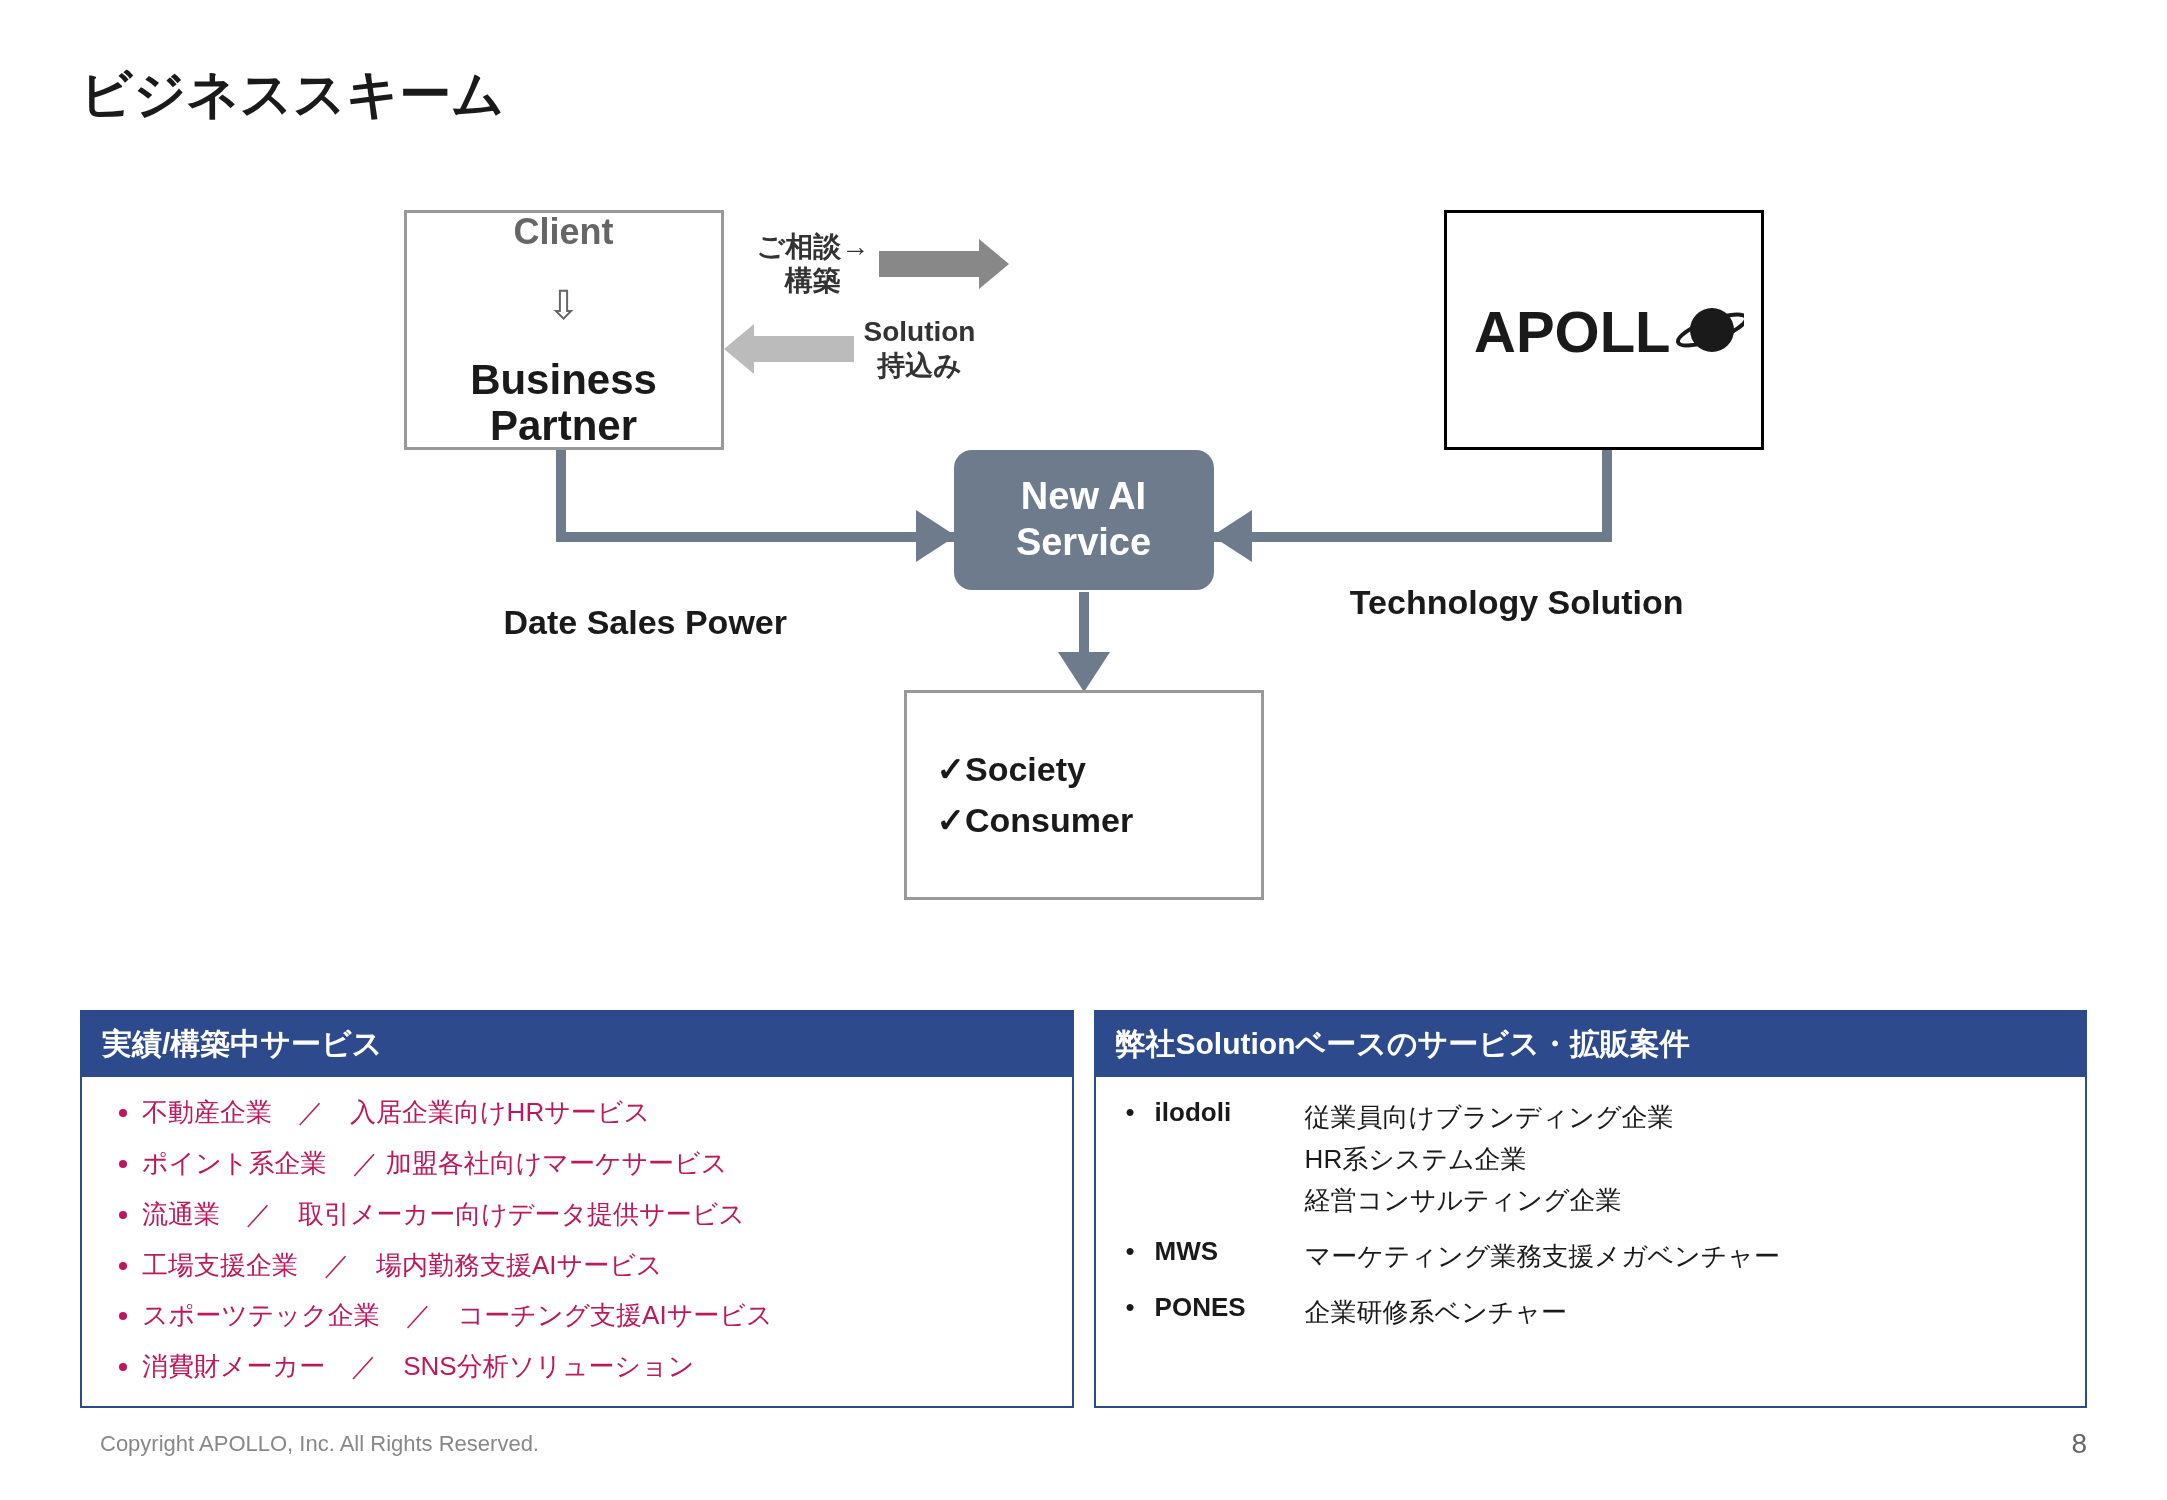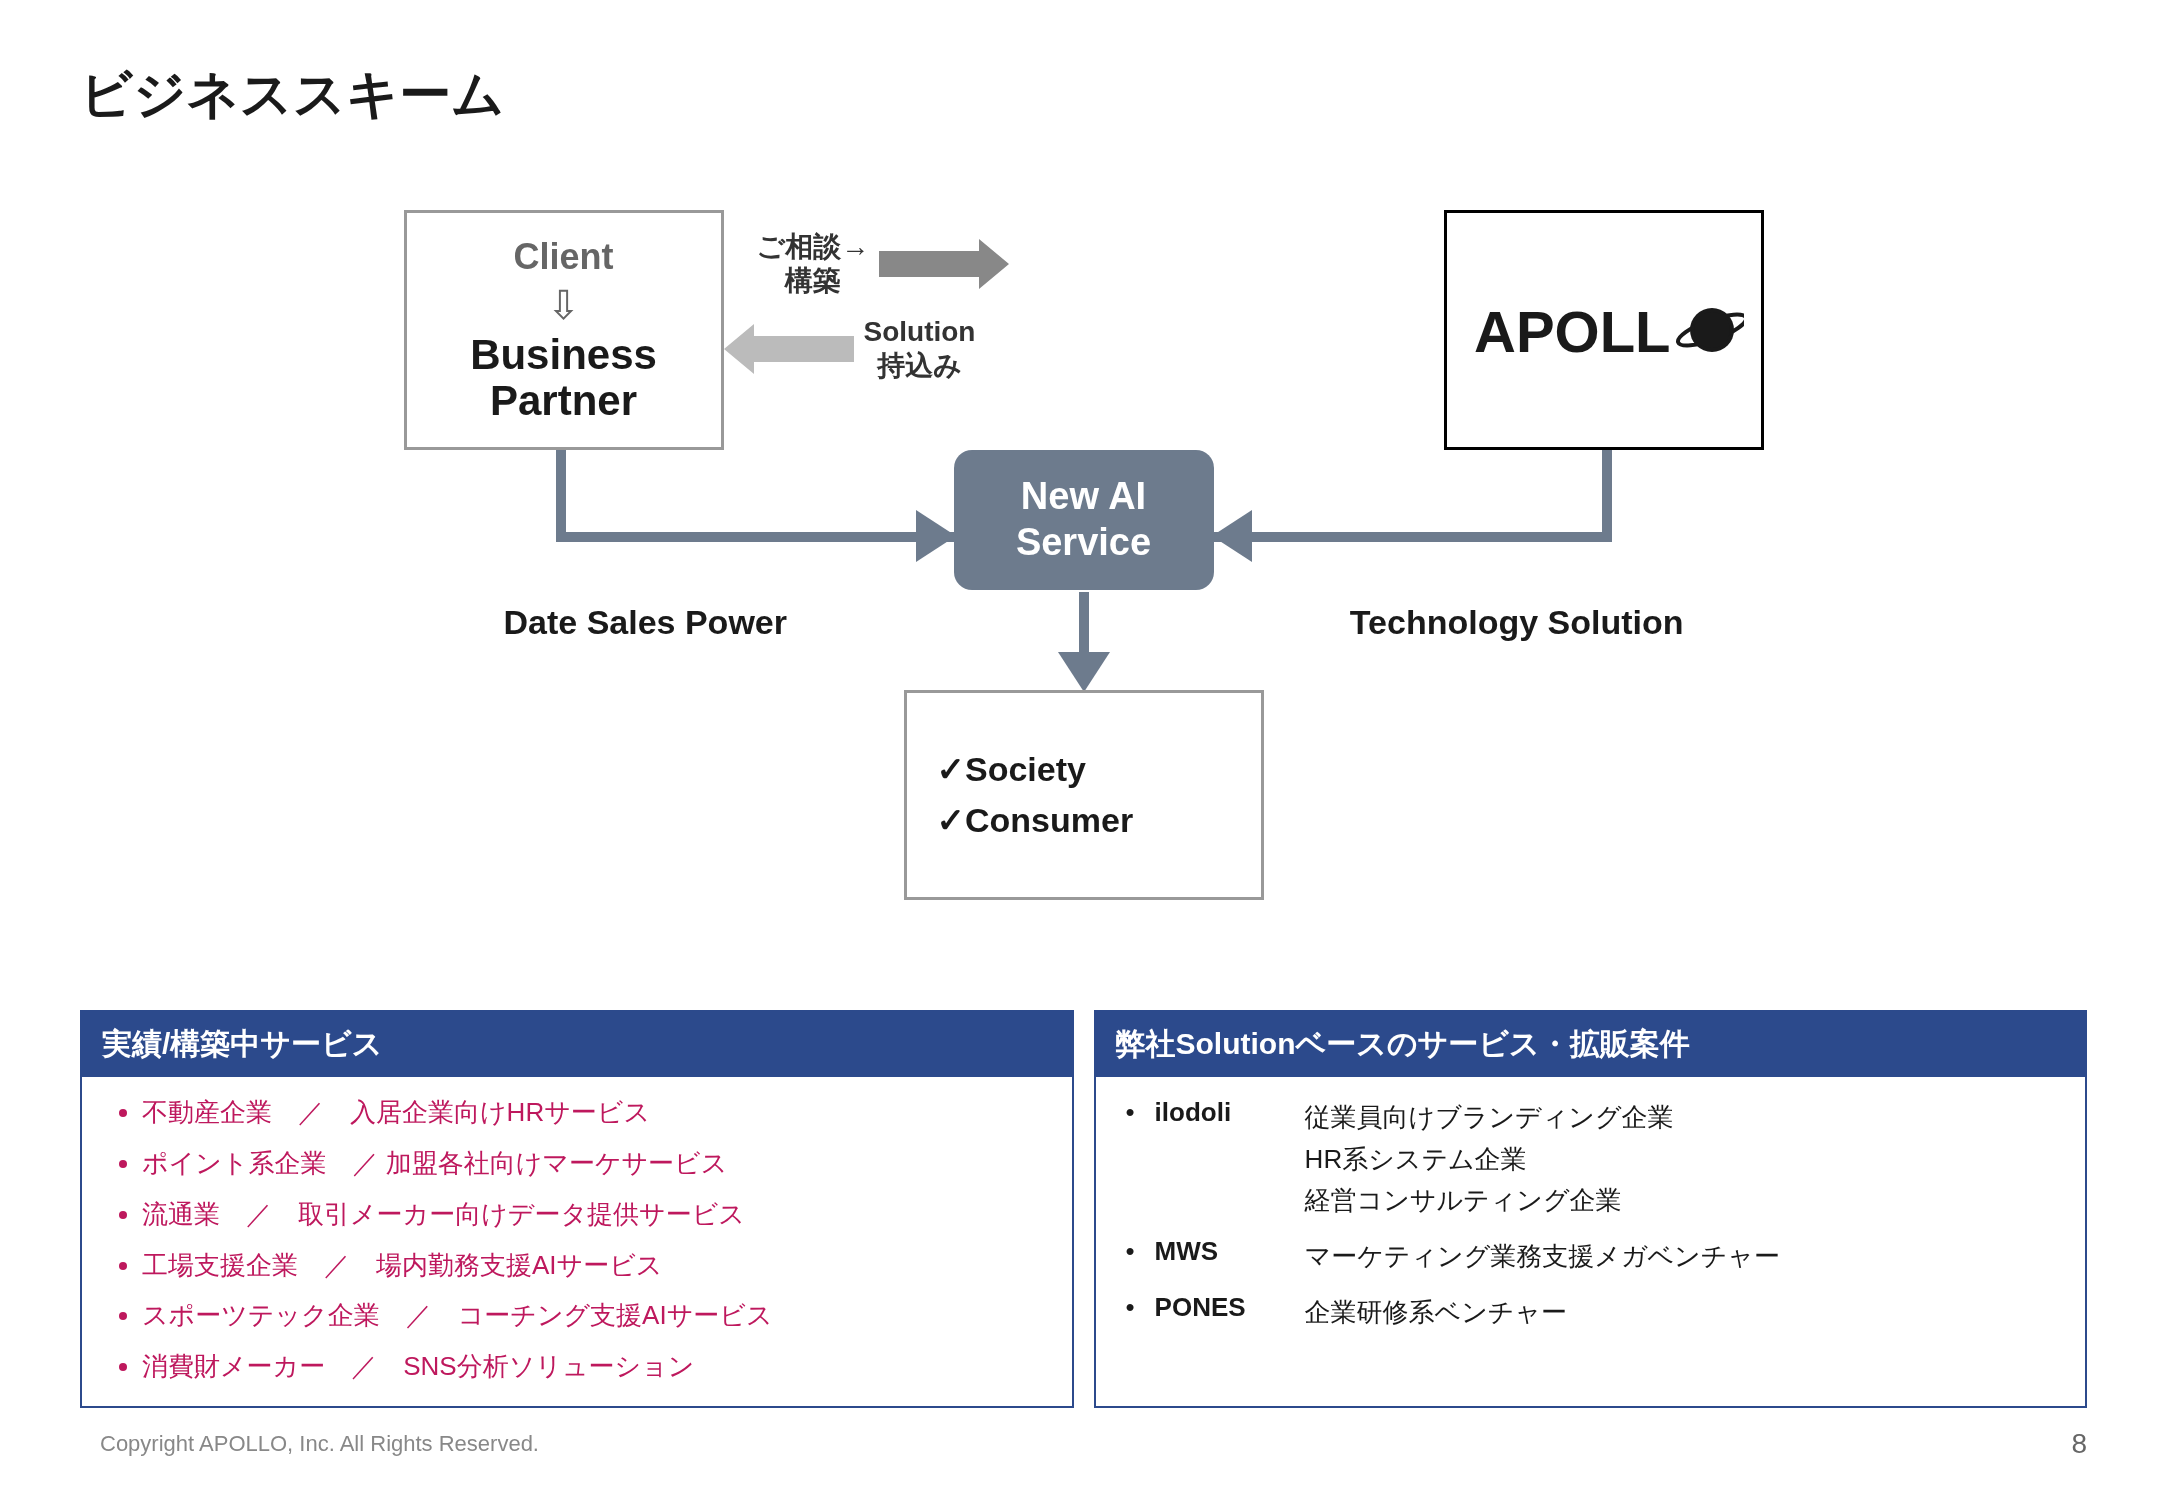--- a/index.html
+++ b/index.html
@@ -44,20 +44,21 @@
       top: 40px;
       width: 320px;
       height: 240px;
       border: 3px solid #999;
       background: #fff;
       display: flex;
       flex-direction: column;
       align-items: center;
       justify-content: center;
       padding: 20px;
+      gap: 25px;
     }
     .box-client .client-label {
       font-size: 36px;
       font-weight: 700;
       color: #666;
     }
     .box-client .arrow-down-outline {
       font-size: 40px;
       color: #666;
       margin: 4px 0;
@@ -136,21 +137,21 @@
       top: 430px;
       text-align: center;
       font-size: 34px;
       font-weight: 900;
       color: #1a1a1a;
       line-height: 1.3;
     }
     .label-tech-solution {
       position: absolute;
       right: 200px;
-      top: 430px;
+      top: 410px;
       text-align: center;
       font-size: 34px;
       font-weight: 900;
       color: #1a1a1a;
       line-height: 1.3;
     }
     
     .bottom-section {
       display: flex;
       gap: 20px;

